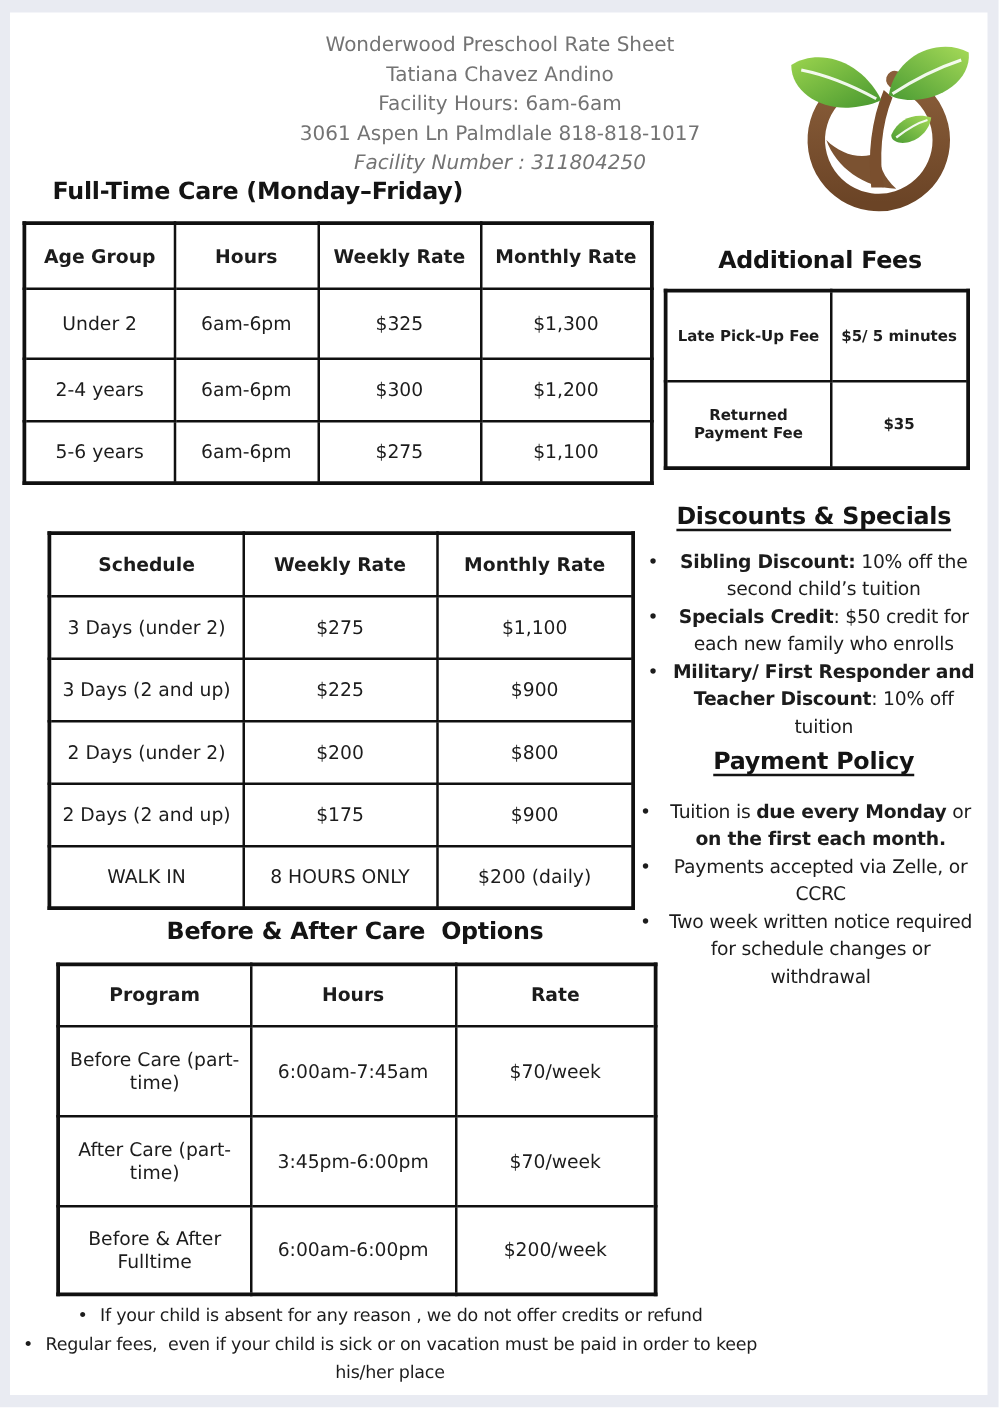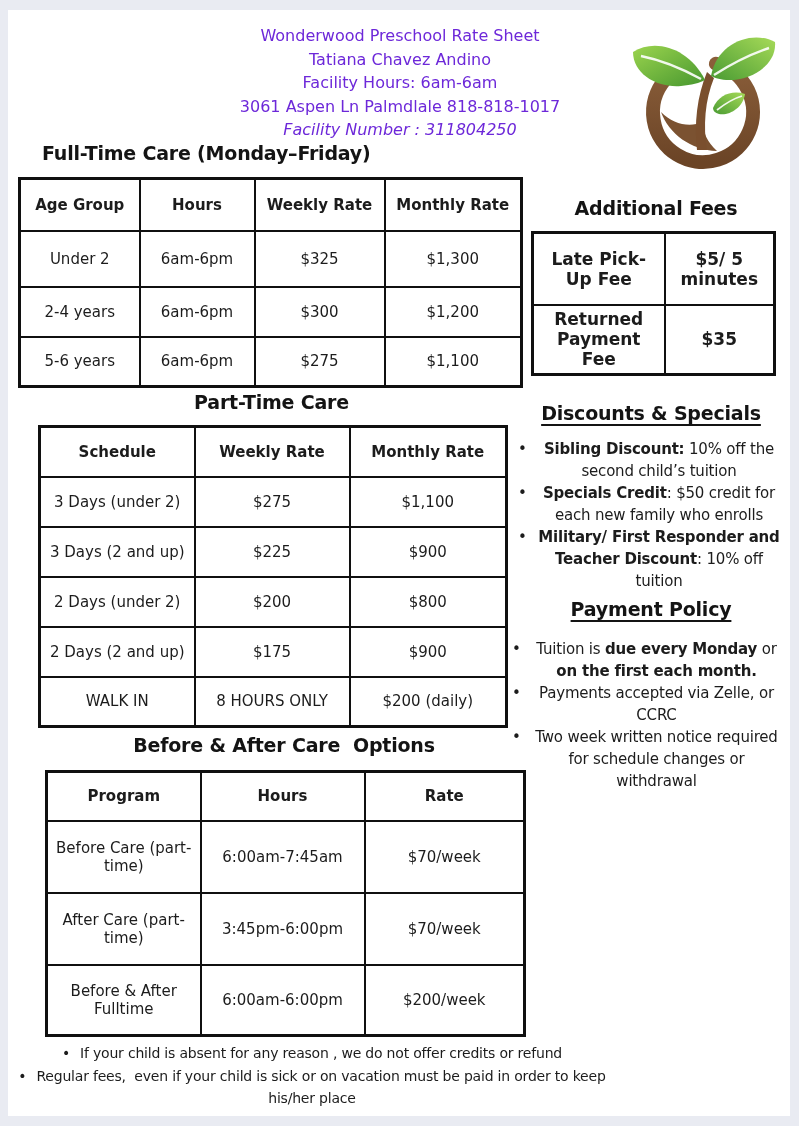--- a/index.html
+++ b/index.html
@@ -7,41 +7,41 @@
     position:relative;
     width:799px;height:1126px;
     background:#e9ebf2;
     font-family:"DejaVu Sans","Liberation Sans",sans-serif;
     color:#1c1c1c;
     overflow:hidden;
   }
   .paper{position:absolute;left:8px;top:10px;width:782px;height:1106px;background:#ffffff;}
   .doc-header{
     position:absolute;left:150px;top:24px;width:500px;
-    text-align:center;font-size:16px;line-height:23.5px;color:#6d28d9;
+    text-align:center;font-size:16px;line-height:23.5px;color:#737373;
   }
   .doc-header .italic{font-style:italic;}
   .sec-title{
     position:absolute;margin:0;
     font-size:19px;font-weight:bold;color:#141414;letter-spacing:-0.2px;
     white-space:pre-wrap;
   }
   .centered{text-align:center;}
   .underlined{text-decoration:underline;text-decoration-thickness:2px;text-underline-offset:4px;}
   table.tbl{
     position:absolute;border-collapse:collapse;table-layout:fixed;
     background:#fff;border:3px solid #101010;
   }
   .tbl th,.tbl td{
     border:2px solid #101010;text-align:center;vertical-align:middle;
     font-size:15px;padding:2px 7px;color:#1c1c1c;
   }
   .tbl th{font-weight:bold;}
   .tbl td{font-weight:normal;}
-  table.af td{font-weight:bold;font-size:17px;}
+  table.af td{font-weight:bold;font-size:12px;}
   .blist{position:absolute;display:flex;flex-direction:column;}
   .bitem{display:flex;align-items:flex-start;}
   .bitem .dot{flex:none;width:17px;font-size:15px;line-height:22px;}
   .bitem .btext{
     flex:1;text-align:center;font-size:15px;line-height:22px;
     letter-spacing:-0.2px;white-space:pre-wrap;
   }
   .b{font-weight:bold;}
   .footnotes{position:absolute;left:12px;top:1042px;width:600px;}
   .fitem{text-align:center;font-size:14px;line-height:22.5px;letter-spacing:-0.2px;}
@@ -138,21 +138,20 @@
       <td>Late Pick-Up Fee</td>
       <td>$5/ 5 minutes</td>
     </tr>
     <tr style="height:70px">
       <td>Returned Payment Fee</td>
       <td>$35</td>
     </tr>
   </tbody>
     </table>
 
-  <h2 class="sec-title centered" style="left:38px;top:391px;width:467px;">Part-Time Care</h2>
   <table class="tbl" style="left:38px;top:425px;">
     <colgroup>
         <col style="width:155px">
         <col style="width:155px">
         <col style="width:157px">
       </colgroup>
     <tbody>
         <tr style="height:50px">
       <th>Schedule</th>
       <th>Weekly Rate</th>

